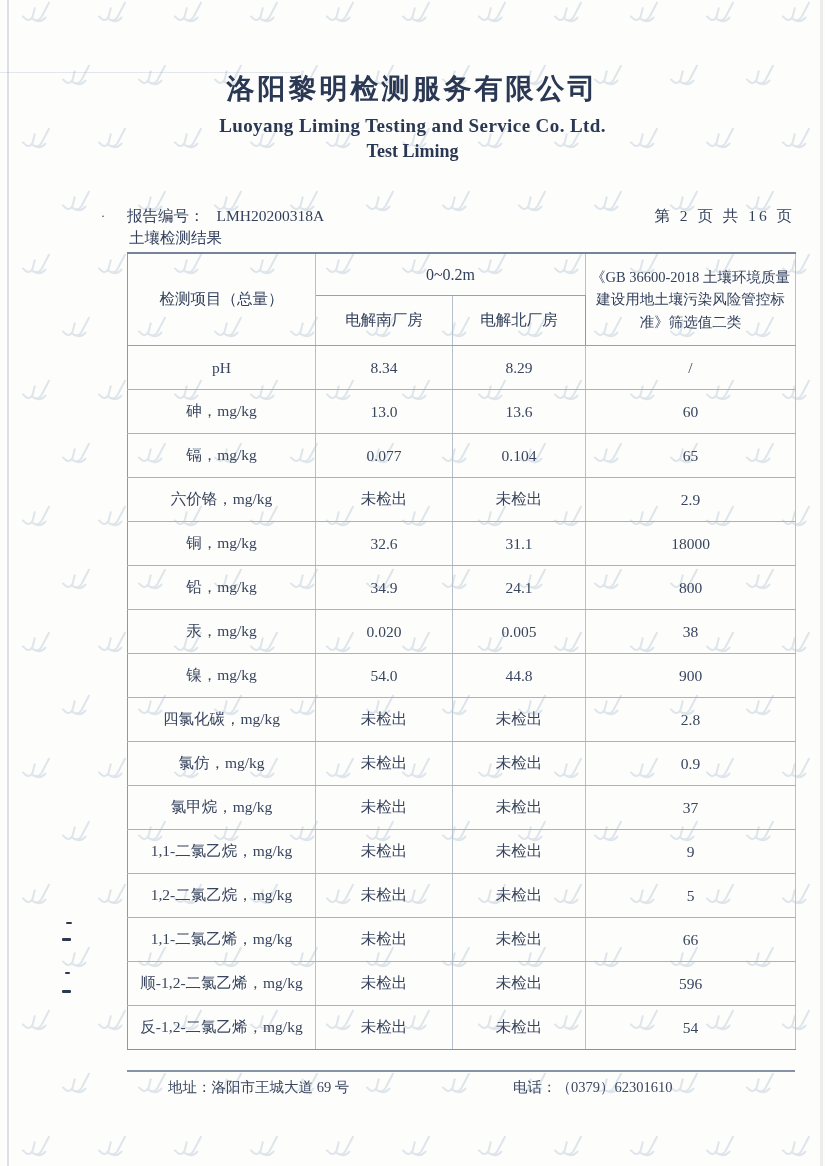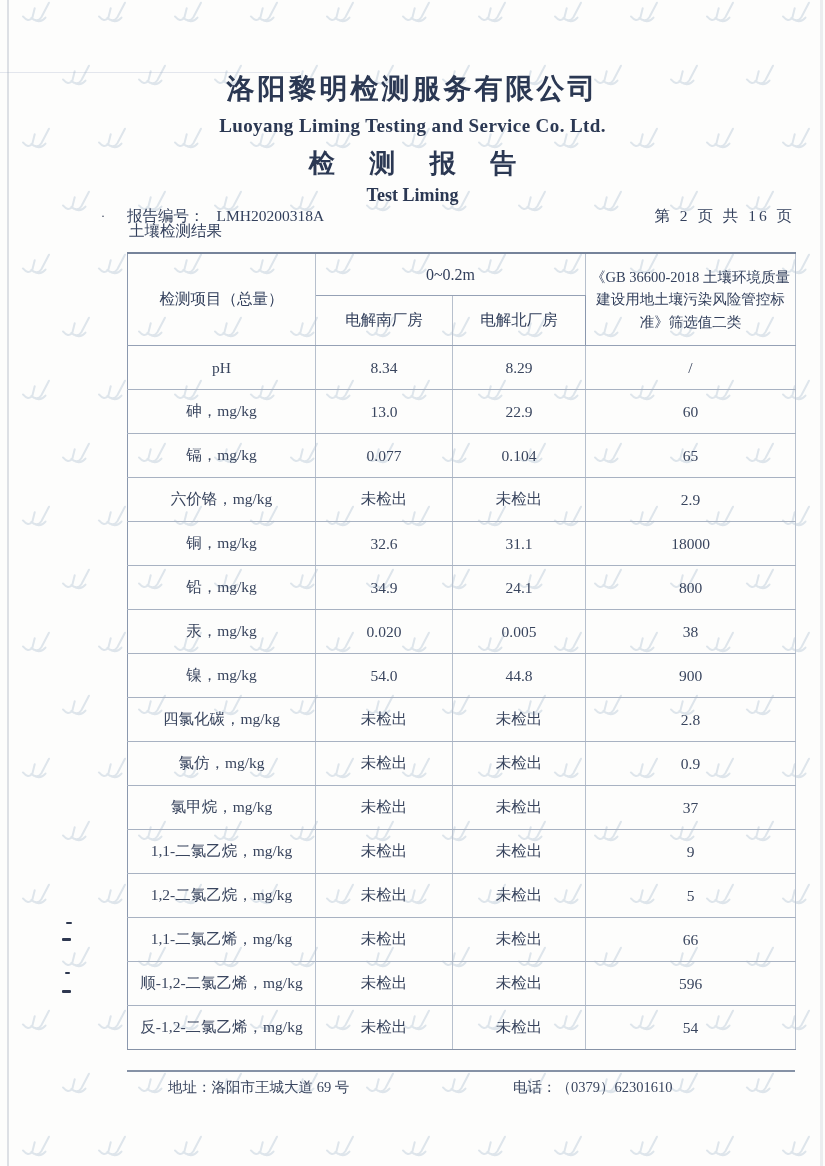--- a/index.html
+++ b/index.html
@@ -24,21 +24,21 @@
   
   .hdr{position:absolute;left:0;top:70px;width:100%;text-align:center;color:#2b3853;}
   .company-cn{font-size:28px;font-weight:600;letter-spacing:3px;}
   .company-en{margin-top:7px;font-size:19px;font-weight:700;letter-spacing:0.4px;}
   .title-cn{margin-top:9px;font-size:26px;font-weight:600;letter-spacing:14px;text-indent:14px;}
   .title-en{margin-top:4px;font-size:18px;font-weight:700;}
   
   .meta{position:absolute;left:127px;top:206px;width:668px;display:flex;justify-content:space-between;font-size:15.5px;}
   .meta .rn-label{margin-right:12px;}
   .page-ind{letter-spacing:3px;}
-  .section-title{position:absolute;left:129px;top:221px;font-size:15.5px;}
+  .section-title{position:absolute;left:129px;top:228px;font-size:15.5px;}
   
   table.results{
     position:absolute;left:127px;top:252px;
     width:668px;border-collapse:collapse;table-layout:fixed;
     font-size:15.5px;color:#39455e;
   }
   table.results col.c1{width:188px;}
   table.results col.c2{width:137px;}
   table.results col.c3{width:133px;}
   table.results col.c4{width:210px;}
@@ -677,21 +677,20 @@
   <div class="scan-line-top"></div>
   <div class="smudge" style="left:66px;top:922px;width:6px;height:2px;"></div>
   <div class="smudge" style="left:62px;top:938px;width:9px;height:3px;"></div>
   <div class="smudge" style="left:65px;top:972px;width:5px;height:2px;"></div>
   <div class="smudge" style="left:62px;top:990px;width:9px;height:3px;"></div>
   <div class="tiny-mark" style="left:101px;top:210px;">·</div>
 
   <div class="hdr">
     <div class="company-cn">洛阳黎明检测服务有限公司</div>
     <div class="company-en">Luoyang Liming Testing and Service Co. Ltd.</div>
-    <div class="title-cn">检 测 报 告</div>
     <div class="title-en">Test Liming</div>
   </div>
 
   <div class="meta">
     <div>
       <span class="rn-label">报告编号：</span><span>LMH20200318A</span>
     </div>
     <div class="page-ind">第 2 页 共 16 页</div>
   </div>
 
@@ -718,21 +717,21 @@
     <tbody id="rows-body">
         <tr>
           <td class="item-cell">pH</td>
           <td>8.34</td>
           <td>8.29</td>
           <td>/</td>
         </tr>
         <tr>
           <td class="item-cell">砷，mg/kg</td>
           <td>13.0</td>
-          <td>22.9</td>
+          <td>13.6</td>
           <td>60</td>
         </tr>
         <tr>
           <td class="item-cell">镉，mg/kg</td>
           <td>0.077</td>
           <td>0.104</td>
           <td>65</td>
         </tr>
         <tr>
           <td class="item-cell">六价铬，mg/kg</td>

